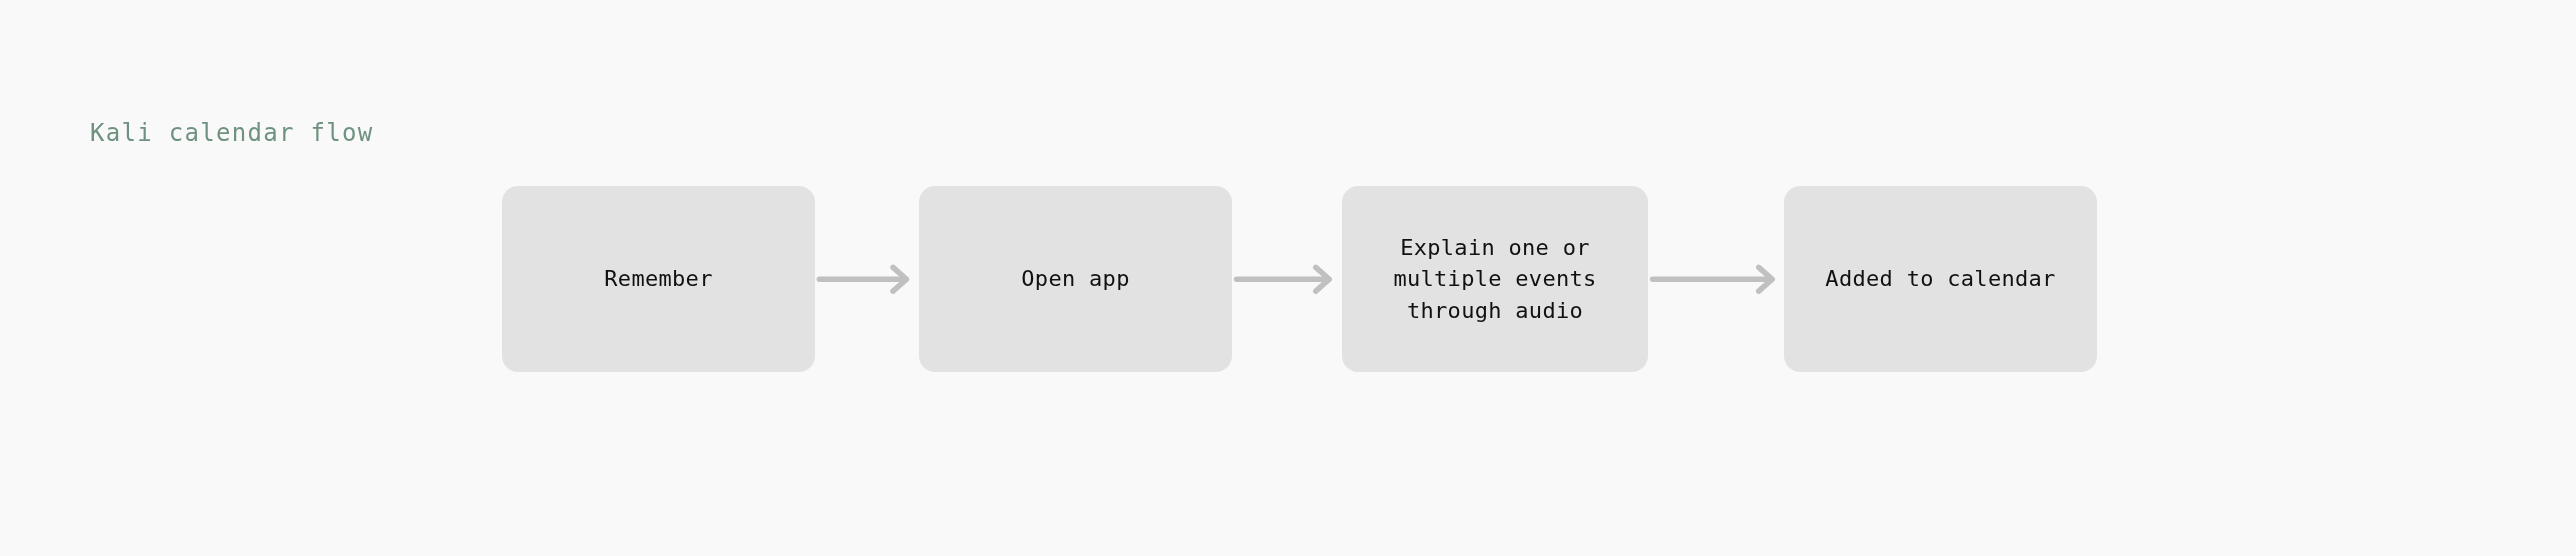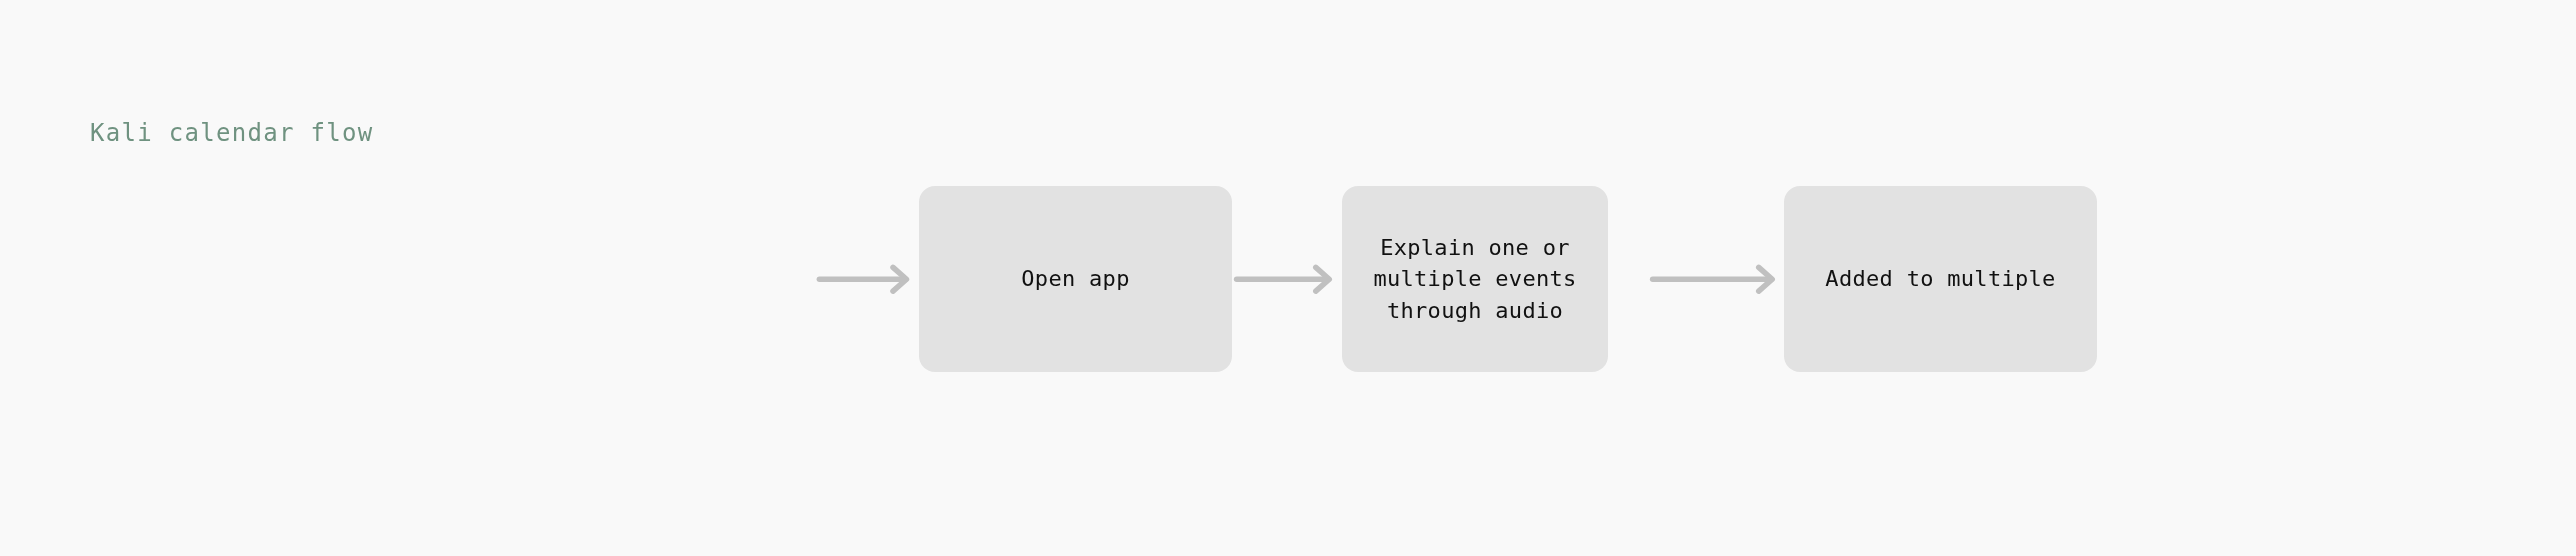--- a/index.html
+++ b/index.html
@@ -60,20 +60,23 @@
     overflow: visible;
   }
 </style>
 </head>
 <body style="background: rgb(249, 249, 249);">
 
 <div id="canvas" style="width: 2576px; height: 557px; background: rgb(249, 249, 249);">
 
   <div class="flow-title" style="color: rgb(111, 146, 128);">Kali calendar flow</div>
 
+  <div class="node" id="node-0" style="left: 502px; top: 186px; width: 313px; height: 186px; background: rgb(226, 226, 226);">
+    <div class="node-label" style="color: rgb(17, 17, 17);">Remember</div>
+  </div>
 
   <div class="edge" id="edge-0" style="left: 817px; top: 265px; width: 99px; height: 28.5px;">
     <svg width="99" height="28.5" viewBox="0 0 125 36" aria-hidden="true">
       <g fill="none" stroke="#c0c0c0" stroke-width="7" stroke-linecap="round" stroke-linejoin="round">
         <line x1="3" y1="18" x2="112" y2="18" stroke="#c0c0c0"></line>
         <polyline points="96,3 113,18 96,33" stroke="#c0c0c0"></polyline>
       </g>
     </svg>
   </div>
 
@@ -83,33 +86,33 @@
 
   <div class="edge" id="edge-1" style="left: 1234px; top: 265px; width: 105px; height: 28.5px;">
     <svg width="105" height="28.5" viewBox="0 0 132 36" aria-hidden="true">
       <g fill="none" stroke="#c0c0c0" stroke-width="7" stroke-linecap="round" stroke-linejoin="round">
         <line x1="3" y1="18" x2="119" y2="18" stroke="#c0c0c0"></line>
         <polyline points="103,3 120,18 103,33" stroke="#c0c0c0"></polyline>
       </g>
     </svg>
   </div>
 
-  <div class="node" id="node-2" style="left: 1342px; top: 186px; width: 266px; height: 186px; background: rgb(226, 226, 226);">
+  <div class="node" id="node-2" style="left: 1342px; top: 186px; width: 306px; height: 186px; background: rgb(226, 226, 226);">
     <div class="node-label" style="color: rgb(17, 17, 17);">Explain one or
 multiple events
 through audio</div>
   </div>
 
   <div class="edge" id="edge-2" style="left: 1650px; top: 265px; width: 132px; height: 28.5px;">
     <svg width="132" height="28.5" viewBox="0 0 166 36" aria-hidden="true">
       <g fill="none" stroke="#c0c0c0" stroke-width="7" stroke-linecap="round" stroke-linejoin="round">
         <line x1="3" y1="18" x2="153" y2="18" stroke="#c0c0c0"></line>
         <polyline points="137,3 154,18 137,33" stroke="#c0c0c0"></polyline>
       </g>
     </svg>
   </div>
 
   <div class="node" id="node-3" style="left: 1784px; top: 186px; width: 313px; height: 186px; background: rgb(226, 226, 226);">
-    <div class="node-label" style="color: rgb(17, 17, 17);">Added to multiple</div>
+    <div class="node-label" style="color: rgb(17, 17, 17);">Added to calendar</div>
   </div>
 
 </div>
 
 
 </body></html>

